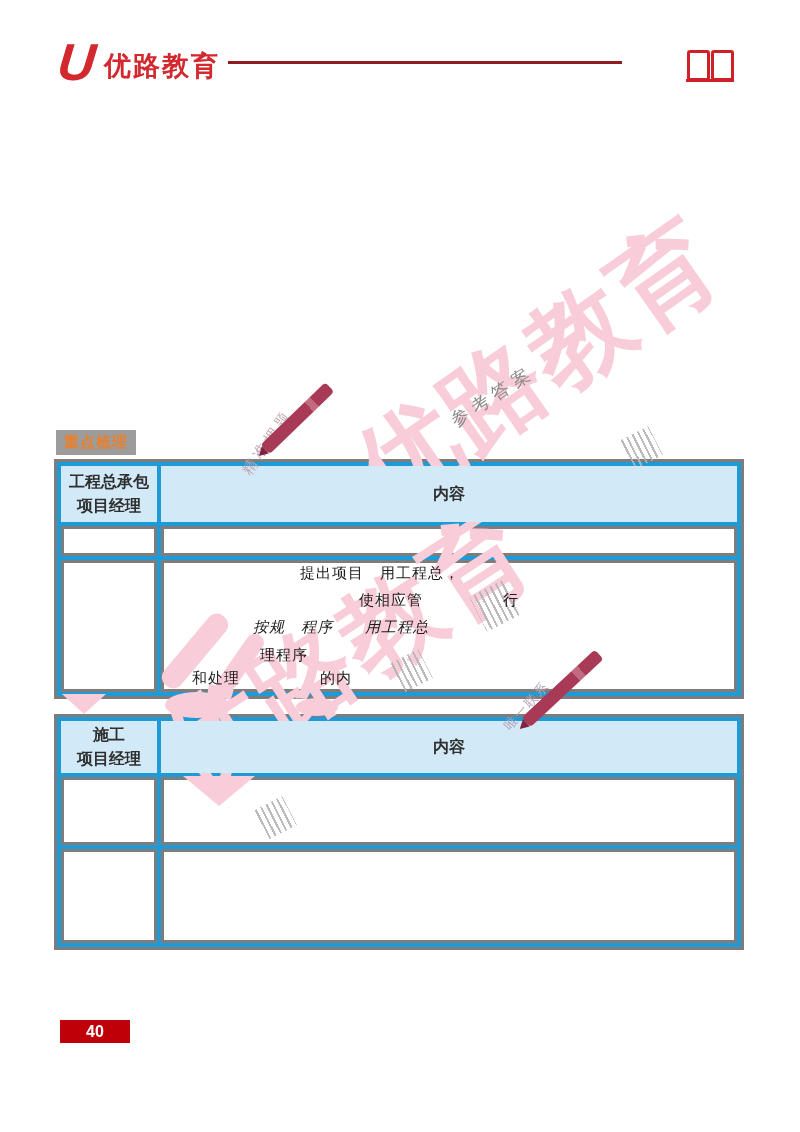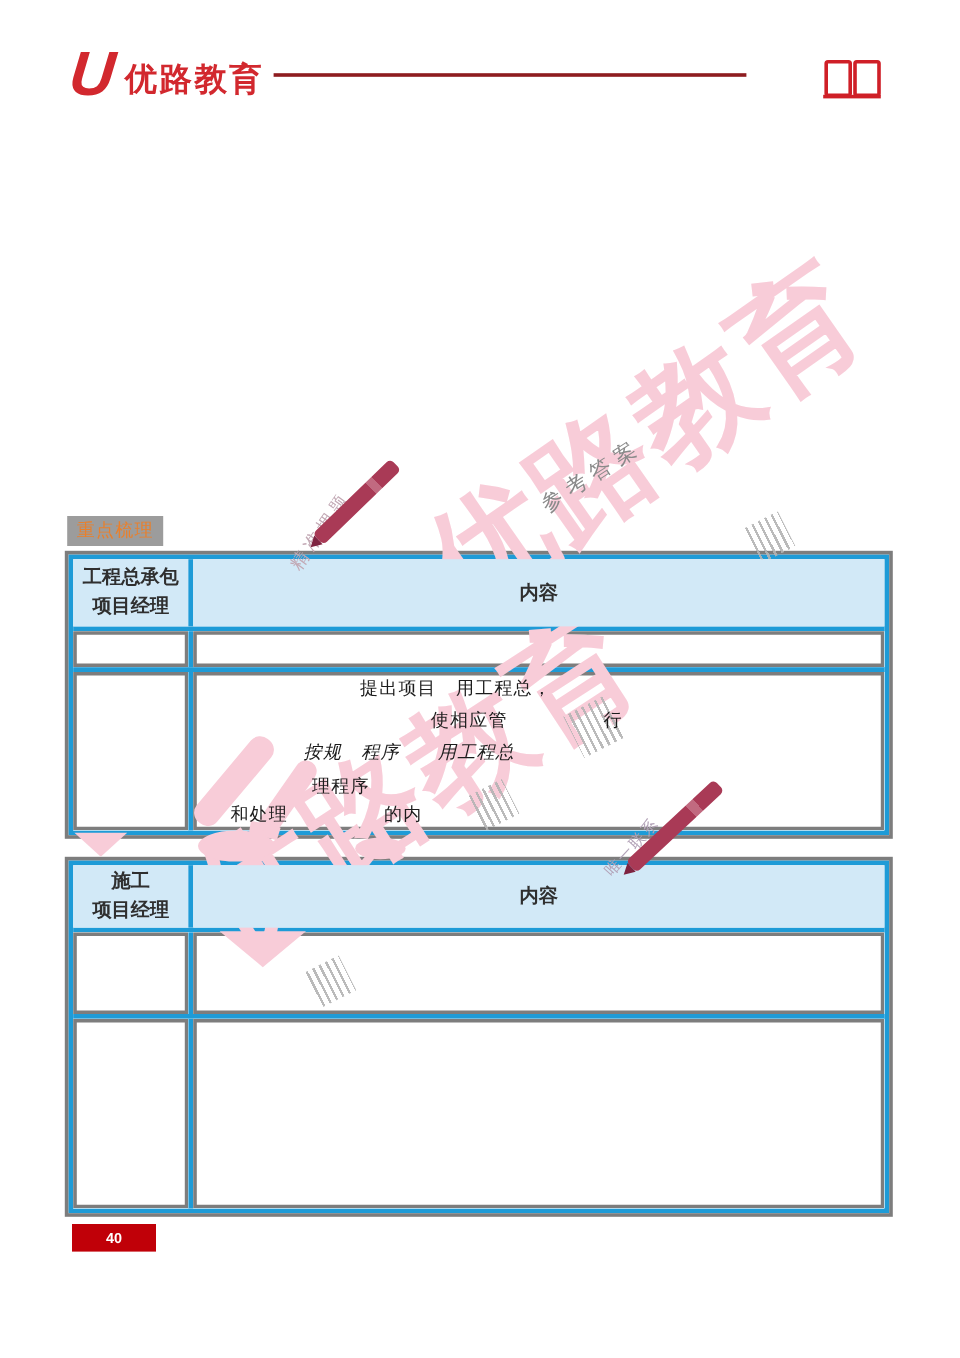--- a/index.html
+++ b/index.html
@@ -30,33 +30,33 @@
   }
   .book-icon .pg.l{left:1px;}
   .book-icon .pg.r{left:25px;}
   .book-icon .base{
     position:absolute;left:0;top:29px;width:48px;height:3px;background:#cf1f27;
   }
 
   
   .section-label{
     left:56px;top:430px;width:80px;height:25px;background:#9c9c9c;
-    color:#e8802d;font-size:15px;font-weight:normal;
+    color:#e8802d;font-size:15px;font-weight:bold;
     display:flex;align-items:center;justify-content:center;letter-spacing:1px;
     z-index:4;
   }
 
   
   .doc-table{
     left:57px;width:684px;box-sizing:border-box;
     border:4px solid #1e9bd7;outline:3px solid #7d7d7d;
     display:flex;flex-direction:column;
   }
   .t1{top:462px;height:234px;}
-  .t2{top:717px;height:294px;}
+  .t2{top:717px;height:230px;}
   .t-row{display:flex;box-sizing:border-box;}
   .t-row + .t-row{border-top:4px solid #1e9bd7;}
   .t-cell-left{
     width:100px;flex:0 0 100px;border-right:4px solid #1e9bd7;
     box-sizing:border-box;display:flex;flex-direction:column;
     align-items:center;justify-content:center;
   }
   .t-cell-right{
     flex:1;box-sizing:border-box;display:flex;
     align-items:center;justify-content:center;
@@ -122,21 +122,21 @@
     content:"";position:absolute;left:-9px;top:2px;width:0;height:0;
     border-top:5px solid transparent;border-bottom:5px solid transparent;
     border-right:9px solid #7e2340;
   }
   .pen1{left:265px;top:443px;width:90px;transform:rotate(-44deg);}
   .pen2{left:526px;top:716px;width:100px;transform:rotate(-43deg);}
 
   
   .page-number{
     left:60px;top:1020px;width:70px;height:23px;background:#c00008;
-    color:#ffffff;font-size:12px;font-weight:bold;
+    color:#ffffff;font-size:16px;font-weight:bold;
     display:flex;align-items:center;justify-content:center;z-index:4;
   }
 </style>
 </head>
 <body>
 
 <div class="abs logo-mark">U</div>
 <div class="abs logo-text">优路教育</div>
 <div class="abs header-line"></div>
 <div class="abs book-icon">

